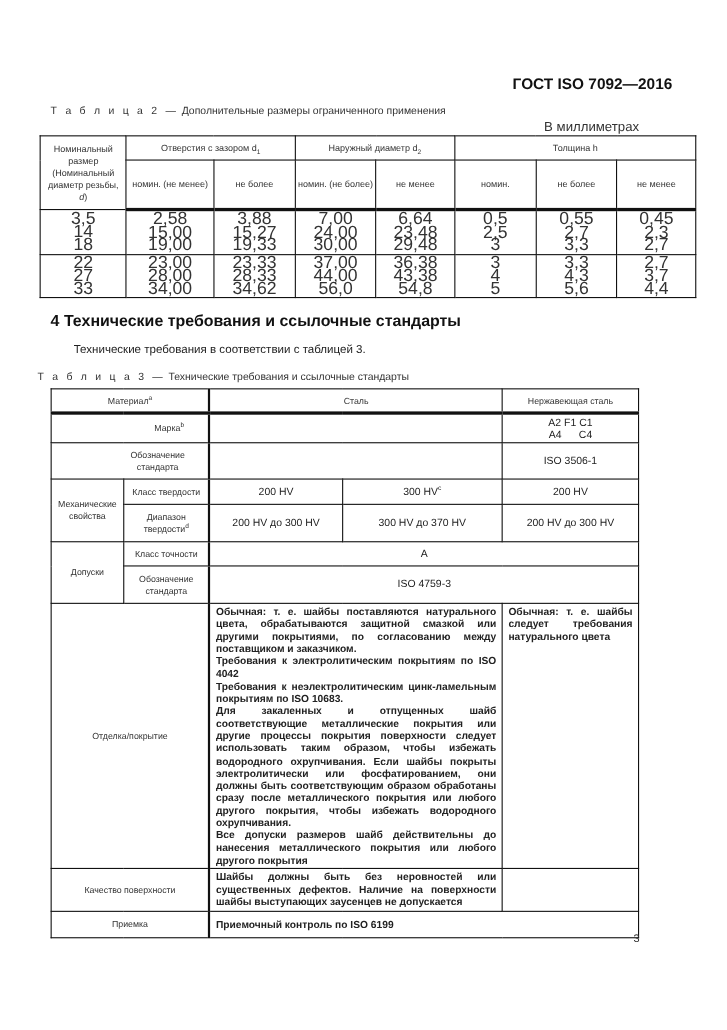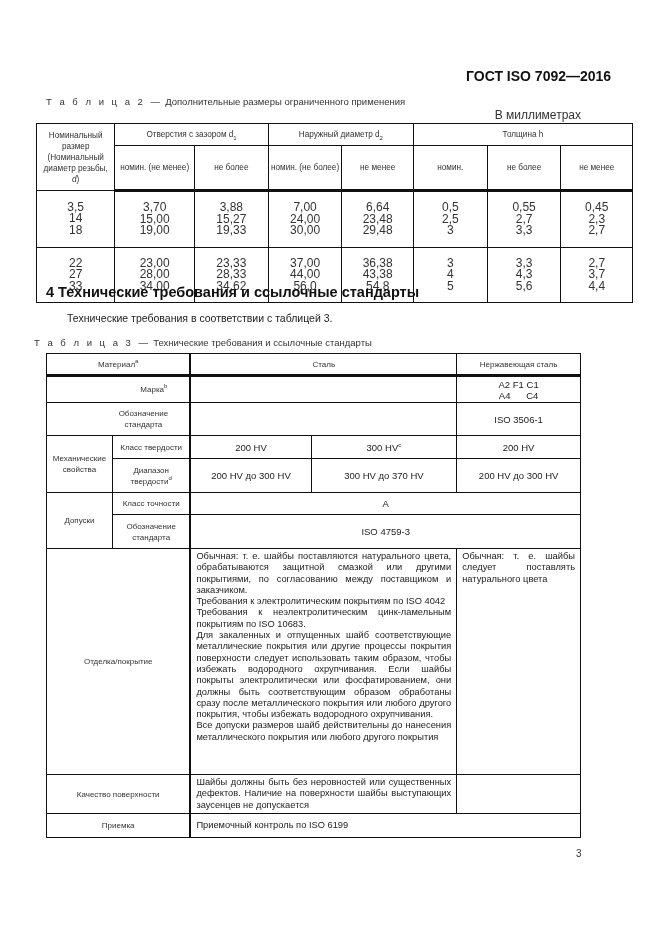--- a/index.html
+++ b/index.html
@@ -6,28 +6,28 @@
   body { width:661px; height:936px; position:relative; overflow:hidden;
          font-family:"Liberation Sans", sans-serif; color:#222; }
   .abs { position:absolute; }
   .doc-code { left:466px; top:68px; font-size:14px; font-weight:bold; color:#111; }
   .caption { font-size:9.5px; color:#333; }
   .spaced { letter-spacing:2.5px; }
   .units { right:80px; top:108px; font-size:12px; color:#333; }
   table { border-collapse:collapse; position:absolute; }
   td { border:1px solid #111; text-align:center; vertical-align:middle; font-size:8.2px; color:#333; padding:0 2px; line-height:11px; }
   #t2 { left:36px; top:123px; width:597px; }
-  #t2 td.num { font-size:12px; line-height:11.5px; padding:10px 0; color:#333; }
+  #t2 td.num { font-size:16px; line-height:11.5px; padding:2px 0; color:#333; }
   #t2 tr.hdr-bottom td { border-bottom:3px solid #111; }
   .sect { left:46px; top:284px; font-size:14.5px; font-weight:bold; color:#111; }
   .para { left:67px; top:312px; font-size:10.5px; color:#222; }
   #t3 { left:46px; top:353px; width:535px; }
   #t3 td { font-size:8px; }
   #t3 td.val { font-size:9.5px; color:#222; }
-  #t3 td.txt { text-align:justify; text-align-last:left; vertical-align:top; font-size:9.3px; line-height:11.3px; padding:2px 5px 1px 5px; color:#222; }
+  #t3 td.txt { text-align:justify; text-align-last:left; vertical-align:top; font-size:9.3px; line-height:11.3px; padding:2px 5px 1px 5px; color:#222;font-weight:bold; }
   #t3 td.thickl { border-left:2px solid #111; }
   #t3 tr.hdr td { border-bottom:3px solid #111; }
   sup { font-size:6px; vertical-align:super; line-height:0; }
   sub { font-size:6px; vertical-align:sub; line-height:0; }
   .page-num { left:576px; top:848px; font-size:10px; color:#333; }
   .txt p { margin:0; }
 </style>
 </head>
 <body>
 
@@ -65,21 +65,21 @@
     <td>номин. (не более)</td>
     <td>не менее</td>
     <td>номин.</td>
     <td>не более</td>
     <td>не менее</td>
   </tr>
   <tr>
     <td class="num" style="white-space:pre-line">3,5
 14
 18</td>
-    <td class="num" style="white-space:pre-line">3,70
+    <td class="num" style="white-space:pre-line">2,58
 15,00
 19,00</td>
     <td class="num" style="white-space:pre-line">3,88
 15,27
 19,33</td>
     <td class="num" style="white-space:pre-line">7,00
 24,00
 30,00</td>
     <td class="num" style="white-space:pre-line">6,64
 23,48
@@ -184,21 +184,21 @@
   </tr>
   <tr style="height:226px">
     <td colspan="2">Отделка/покрытие</td>
     <td colspan="2" class="txt thickl">
       <p>Обычная: т. е. шайбы поставляются натурального цвета, обрабатываются защитной смазкой или другими покрытиями, по согласованию между поставщиком и заказчиком.</p>
       <p>Требования к электролитическим покрытиям по ISO 4042</p>
       <p>Требования к неэлектролитическим цинк-ламельным покрытиям по ISO 10683.</p>
       <p>Для закаленных и отпущенных шайб соответствующие металлические покрытия или другие процессы покрытия поверхности следует использовать таким образом, чтобы избежать водородного охрупчивания. Если шайбы покрыты электролитически или фосфатированием, они должны быть соответствующим образом обработаны сразу после металлического покрытия или любого другого покрытия, чтобы избежать водородного охрупчивания.</p>
       <p>Все допуски размеров шайб действительны до нанесения металлического покрытия или любого другого покрытия</p>
     </td>
-    <td class="txt">Обычная: т. е. шайбы следует поставлять натурального цвета</td>
+    <td class="txt">Обычная: т. е. шайбы следует требования натурального цвета</td>
   </tr>
   <tr style="height:39px">
     <td colspan="2">Качество поверхности</td>
     <td colspan="2" class="txt thickl">Шайбы должны быть без неровностей или существенных дефектов. Наличие на поверхности шайбы выступающих заусенцев не допускается</td>
     <td></td>
   </tr>
   <tr style="height:24px">
     <td colspan="2">Приемка</td>
     <td colspan="3" class="txt thickl" style="vertical-align:middle">Приемочный контроль по ISO 6199</td>
   </tr>

